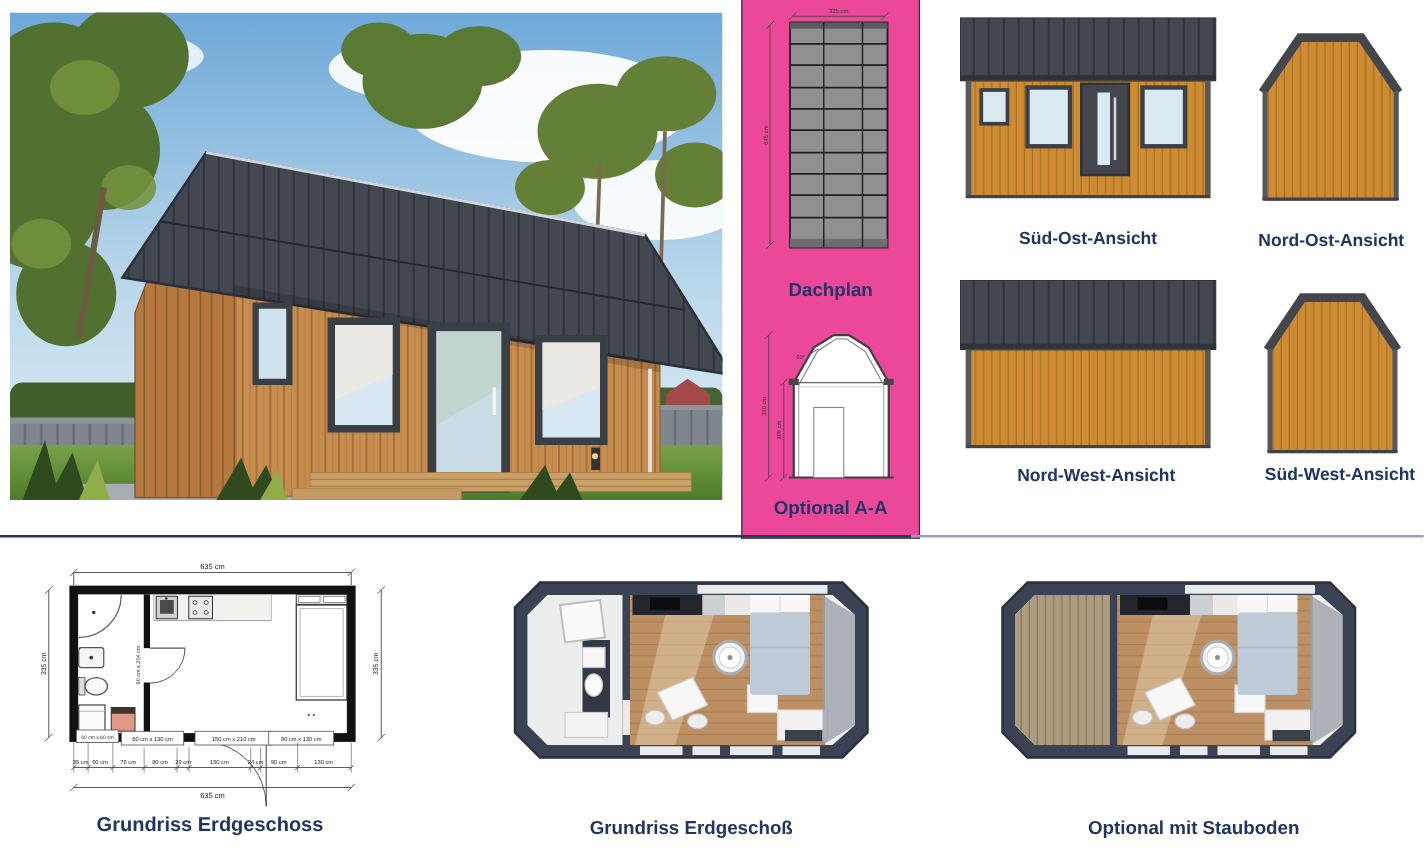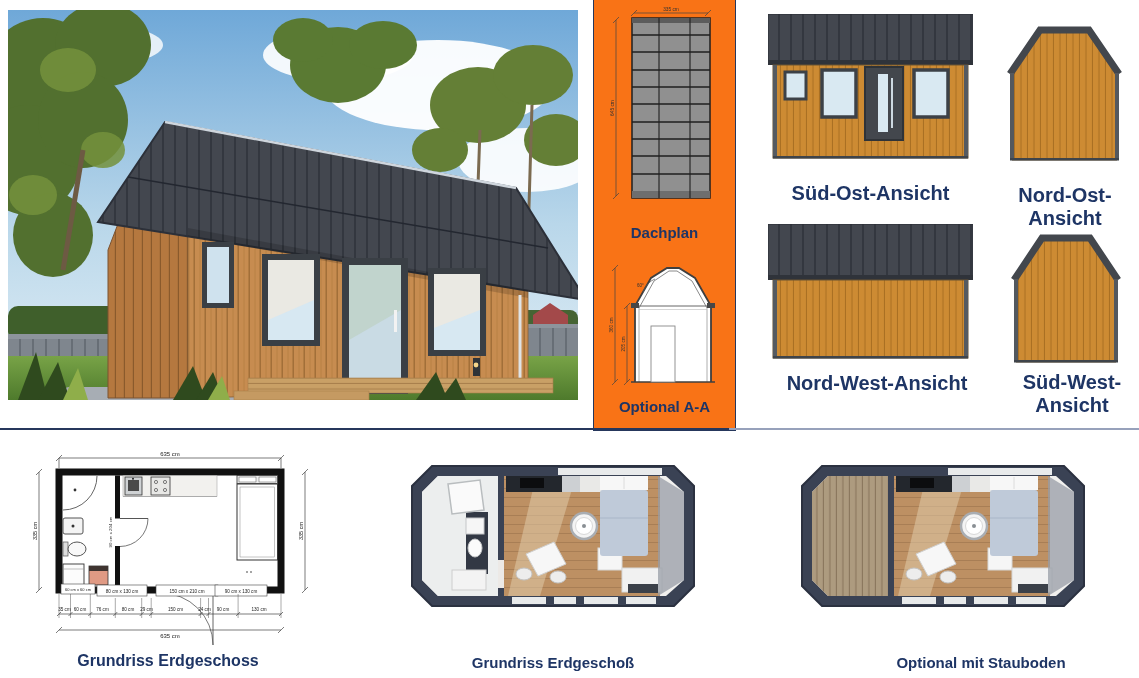--- a/index.html
+++ b/index.html
@@ -2,22 +2,22 @@
 <html><head>
 <meta charset="utf-8">
 <style>
   html,body{margin:0;padding:0;background:#fff;}
   body{width:1139px;height:678px;position:relative;overflow:hidden;
        font-family:"Liberation Sans","DejaVu Sans",sans-serif;}
   .abs{position:absolute;}
   .cap{color:#1e3565;font-weight:bold;text-align:center;}
   .cap15{font-size:15px;}
   .cap16{font-size:16px;}
-  .cap14{font-size:20px;text-align:center;}
-  #midcol{left:593px;top:0;width:143px;height:431px;border:1.5px solid #26375c;border-top:none;background:#f97316;box-sizing:border-box;}
+  .cap14{font-size:14px;text-align:center;}
+  #midcol{left:593px;top:0;width:143px;height:431px;border:1.5px solid #26375c;border-top:none;background:#ec4899;box-sizing:border-box;}
   #divider{left:0;top:428px;width:1139px;height:2px;background:linear-gradient(to right,#26375c 0 64%,#97a1bb 64%);}
   svg text{font-family:"Liberation Sans","DejaVu Sans",sans-serif;}
 </style>
 </head>
 <body>
 
 <svg width="0" height="0" style="position:absolute">
   <defs>
     <linearGradient id="skyG" x1="0" y1="0" x2="0" y2="1">
       <stop offset="0" stop-color="#6fa8d8"></stop>
@@ -490,13 +490,13 @@
     <rect x="90" y="14" width="6" height="120" fill="#3a4254"></rect>
   </g>
   <g fill="#e8eaeb">
     <rect x="104" y="135" width="34" height="7"></rect>
       <rect x="146" y="135" width="22" height="7"></rect>
     <rect x="176" y="135" width="34" height="7"></rect>
       <rect x="218" y="135" width="30" height="7"></rect>
     <rect x="150" y="6" width="104" height="7"></rect>
   </g>
 </svg>
-<div class="abs cap cap15" style="left:861px;top:654px;width:240px">Optional mit Stauboden</div>
+<div class="abs cap cap15" style="left:835px;top:654px;width:240px">Optional mit Stauboden</div>
 
 </body></html>

